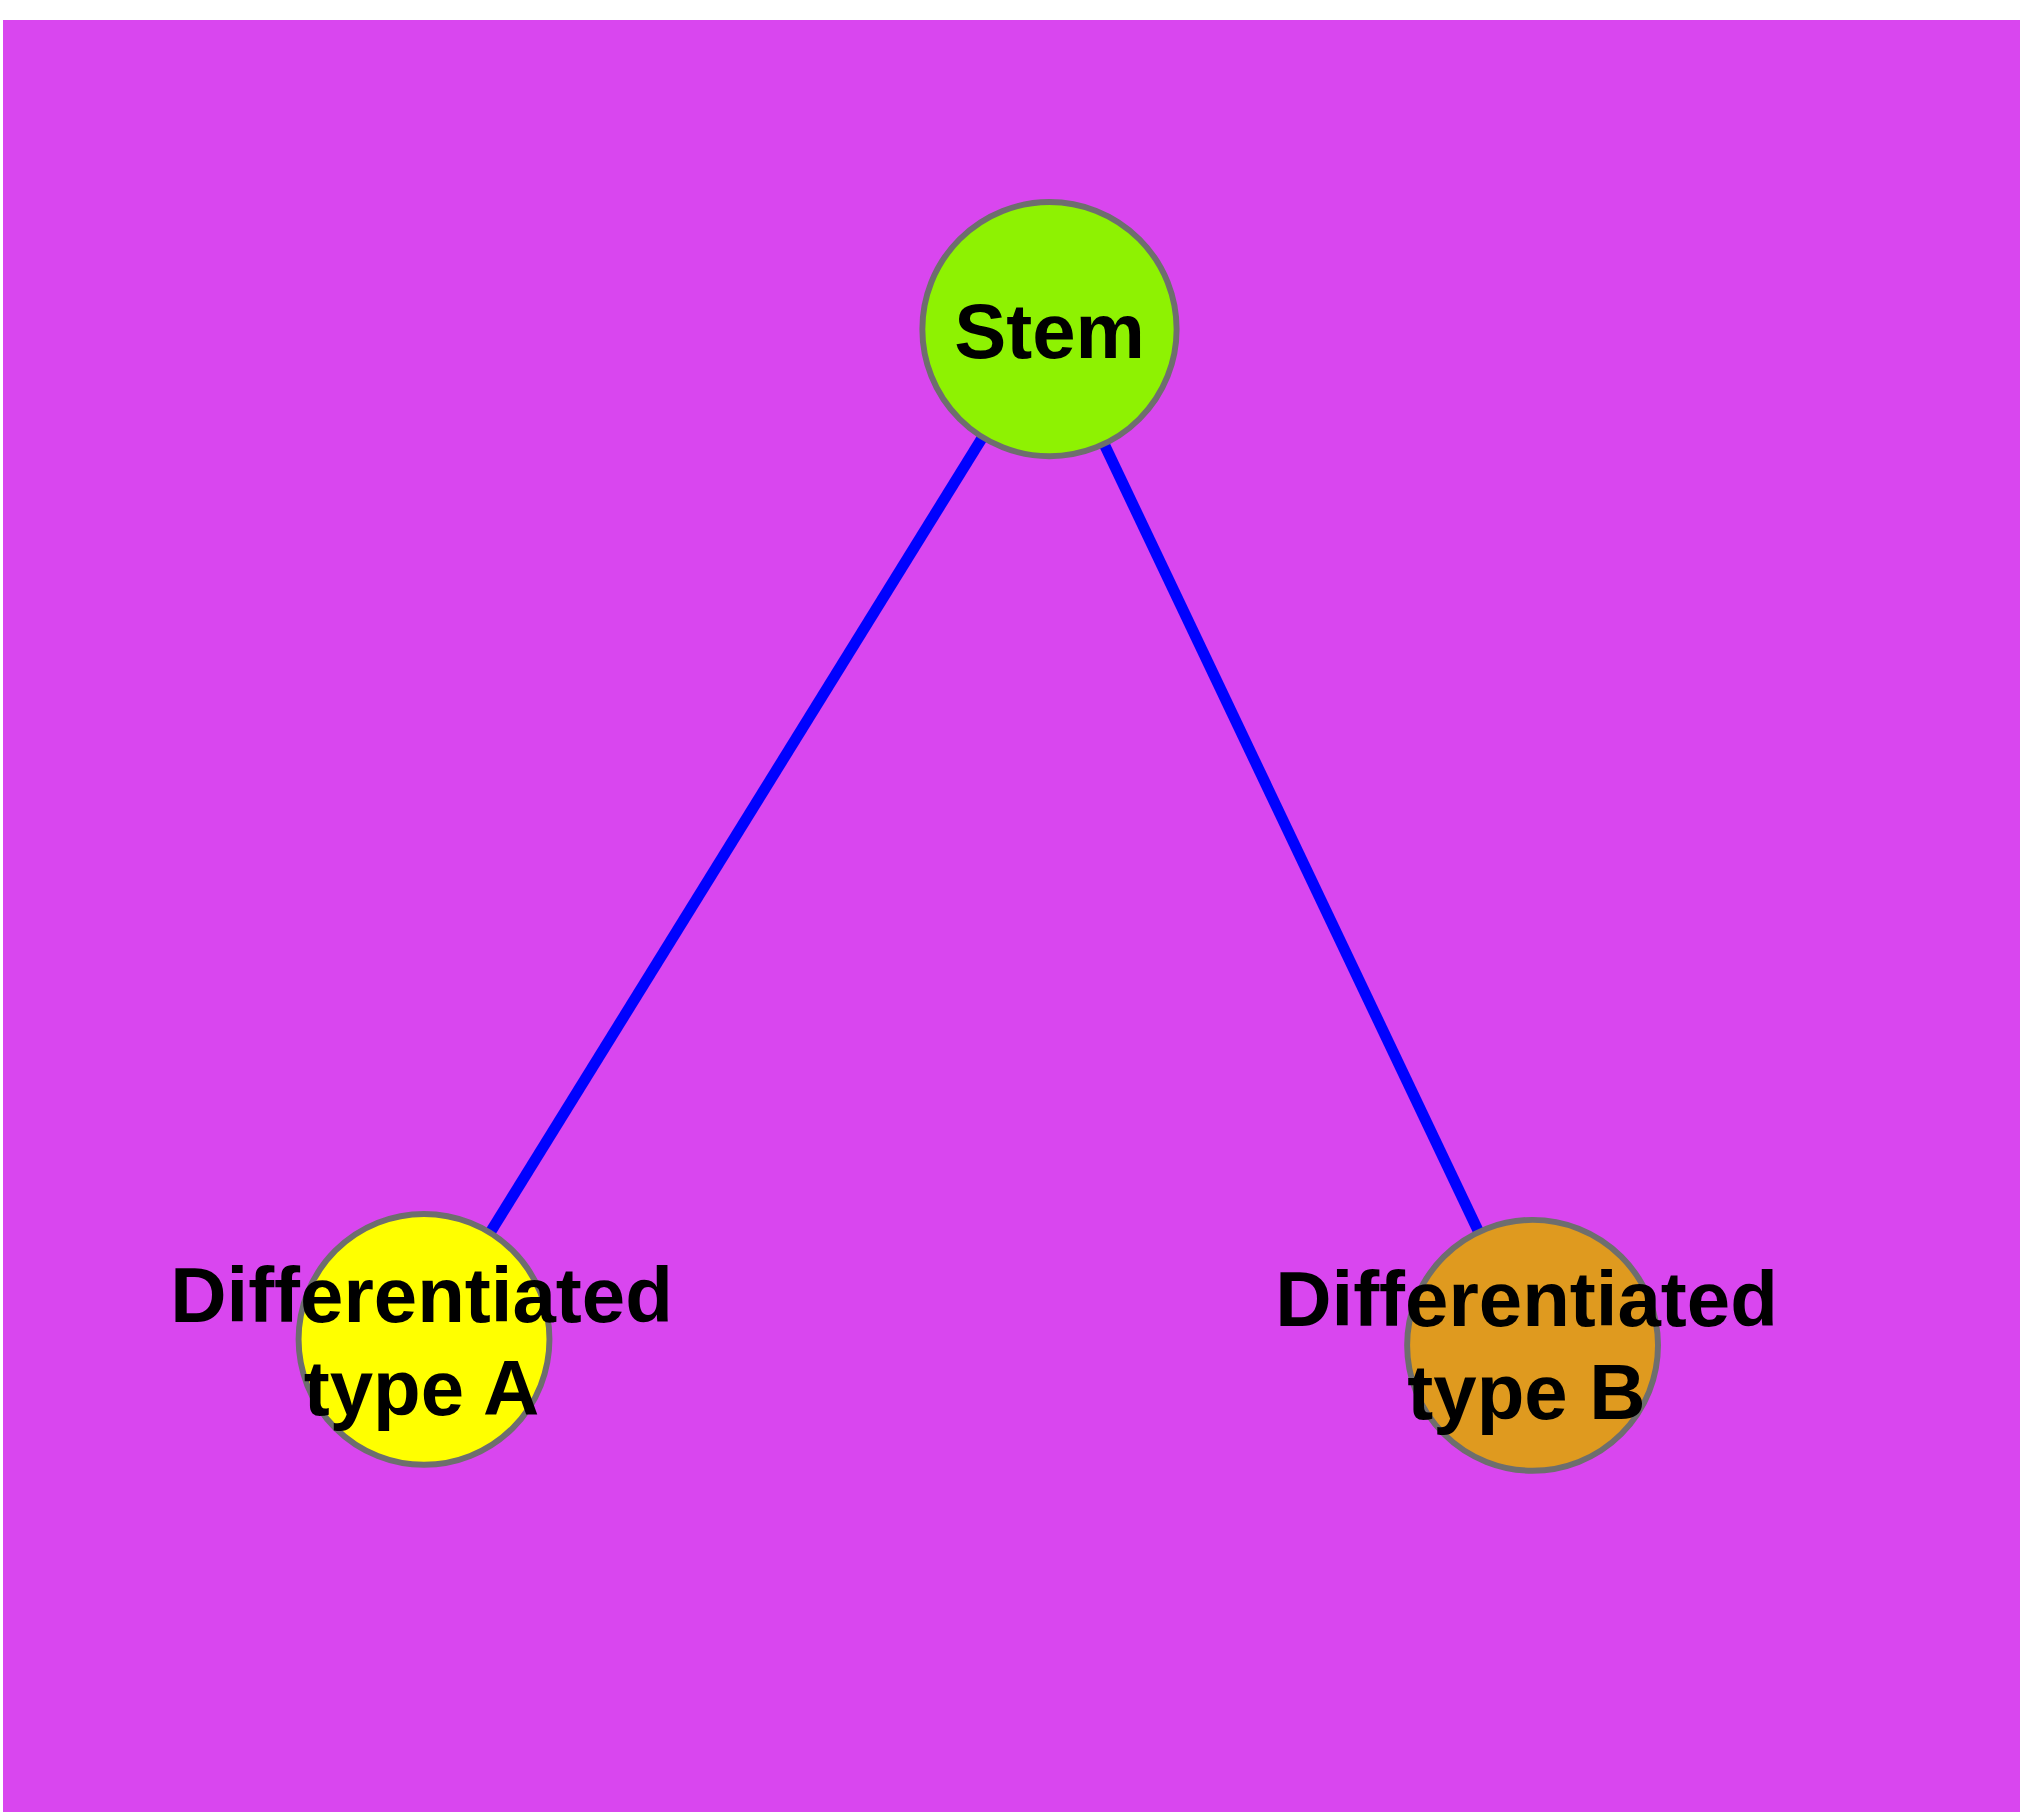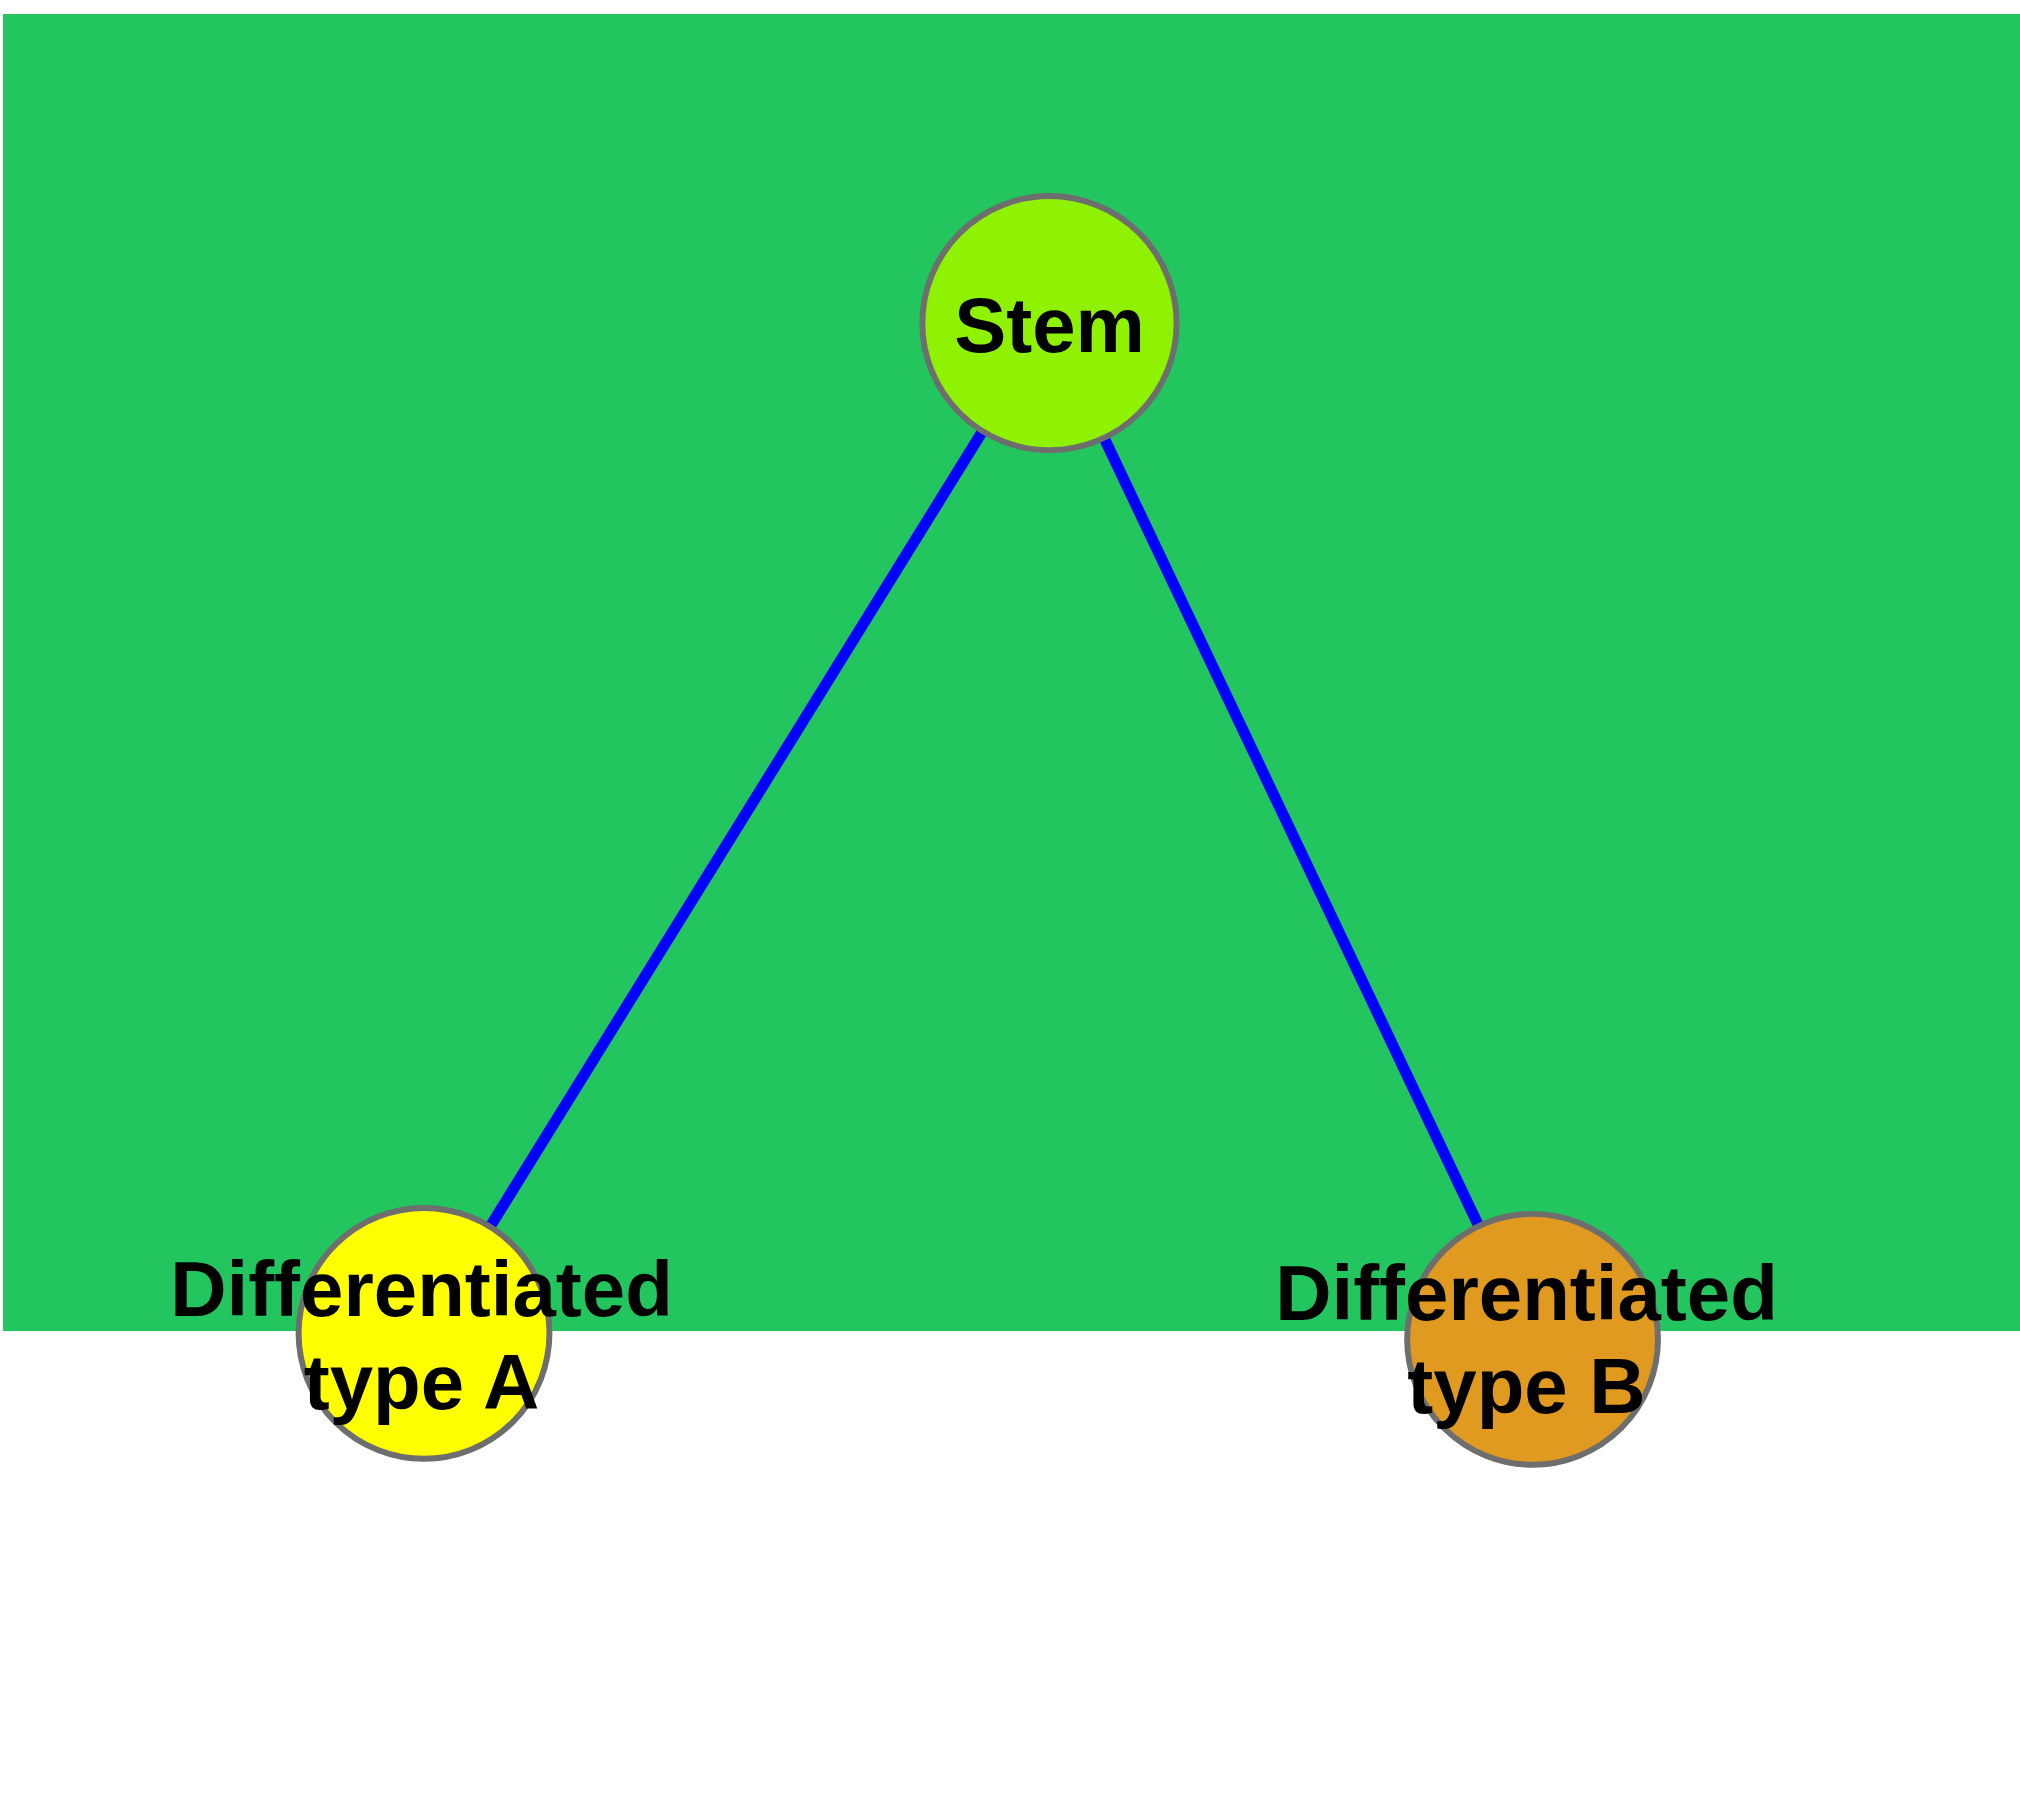--- a/index.html
+++ b/index.html
@@ -12,24 +12,24 @@
     font-family: "Liberation Sans", sans-serif;
   }
   .page {
     position: relative;
     width: 2021px;
     height: 1812px;
   }
   .canvas {
     position: absolute;
     left: 2.5px;
-    top: 14px;
+    top: 20px;
     width: 2018px;
-    height: 1317px;
-    background: #22c55e;
+    height: 1793px;
+    background: #d946ef;
   }
   svg.graph {
     position: absolute;
     left: -2.5px;   
     top: -6.8px;
     width: 2021px;
     height: 1812px;
     display: block;
   }
   svg.graph line.edge {

